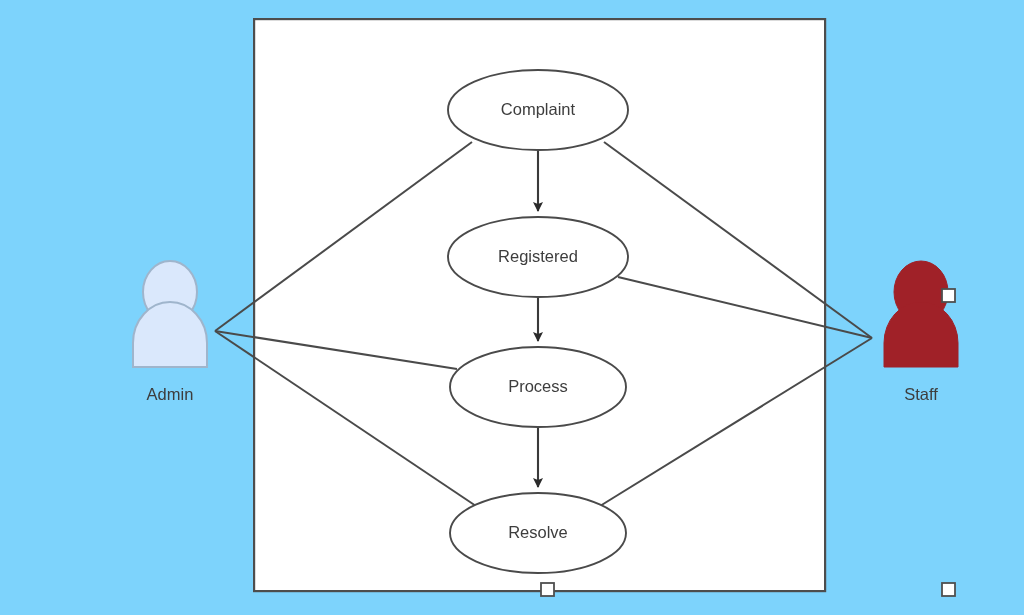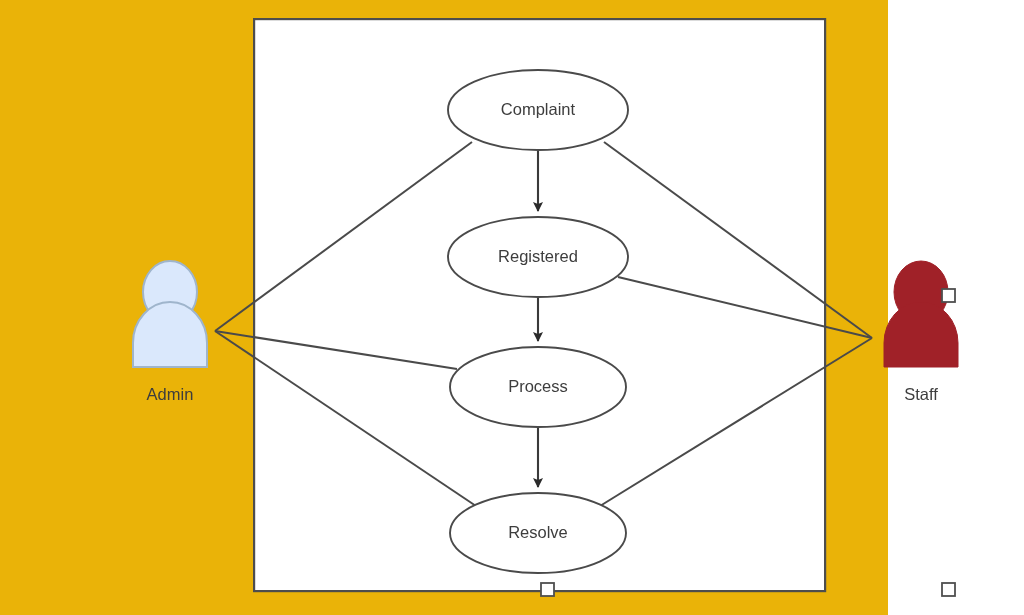--- a/index.html
+++ b/index.html
@@ -9,23 +9,23 @@
     background: #ffffff;
   }
   body {
     width: 1024px;
     height: 615px;
     overflow: hidden;
     font-family: "Liberation Sans", sans-serif;
   }
   #diagram-canvas {
     position: relative;
-    width: 888px;
+    width: 1024px;
     height: 615px;
-    background: #eab308;
+    background: #7dd3fc;
   }
   svg.diagram {
     display: block;
     width: 1024px;
     height: 615px;
   }
   .boundary-rect {
     fill: #ffffff;
     stroke: #4d4d4d;
     stroke-width: 2.2;

